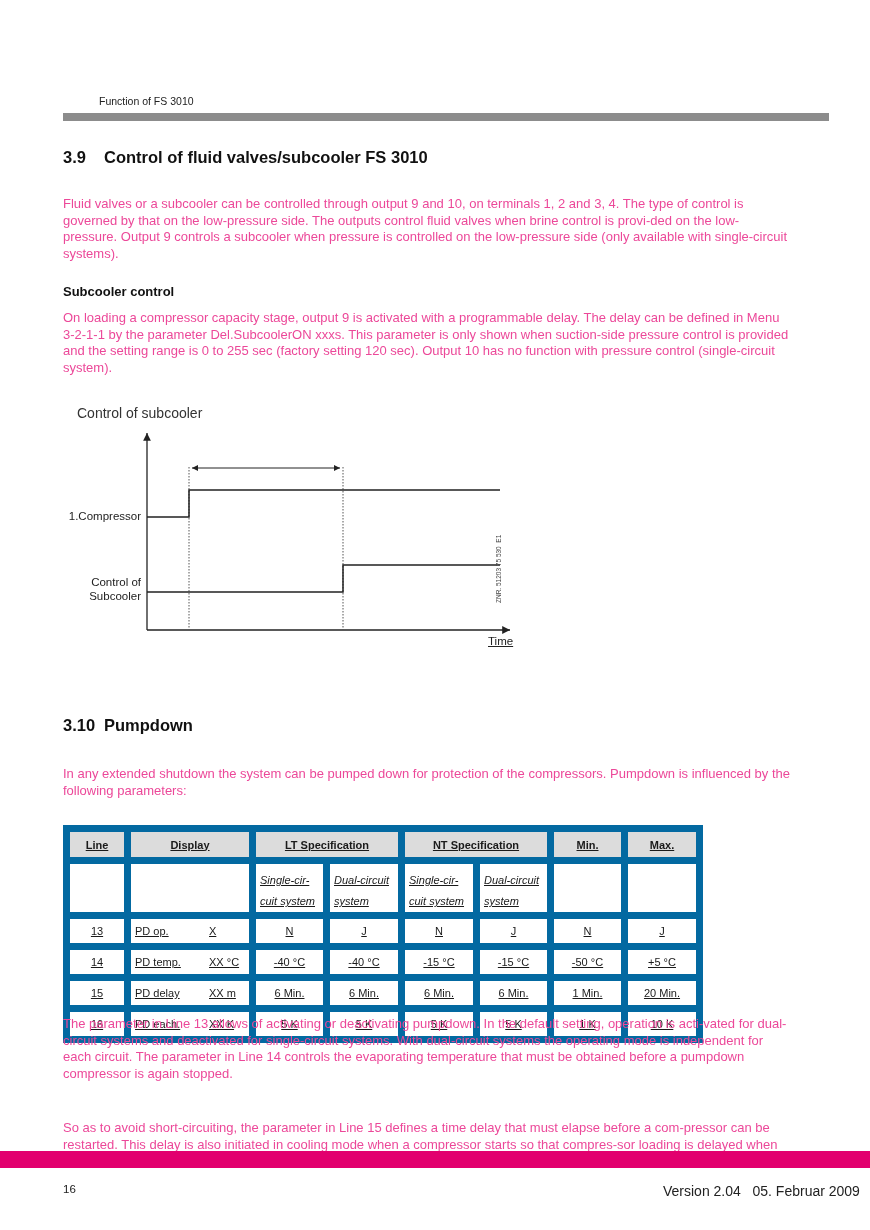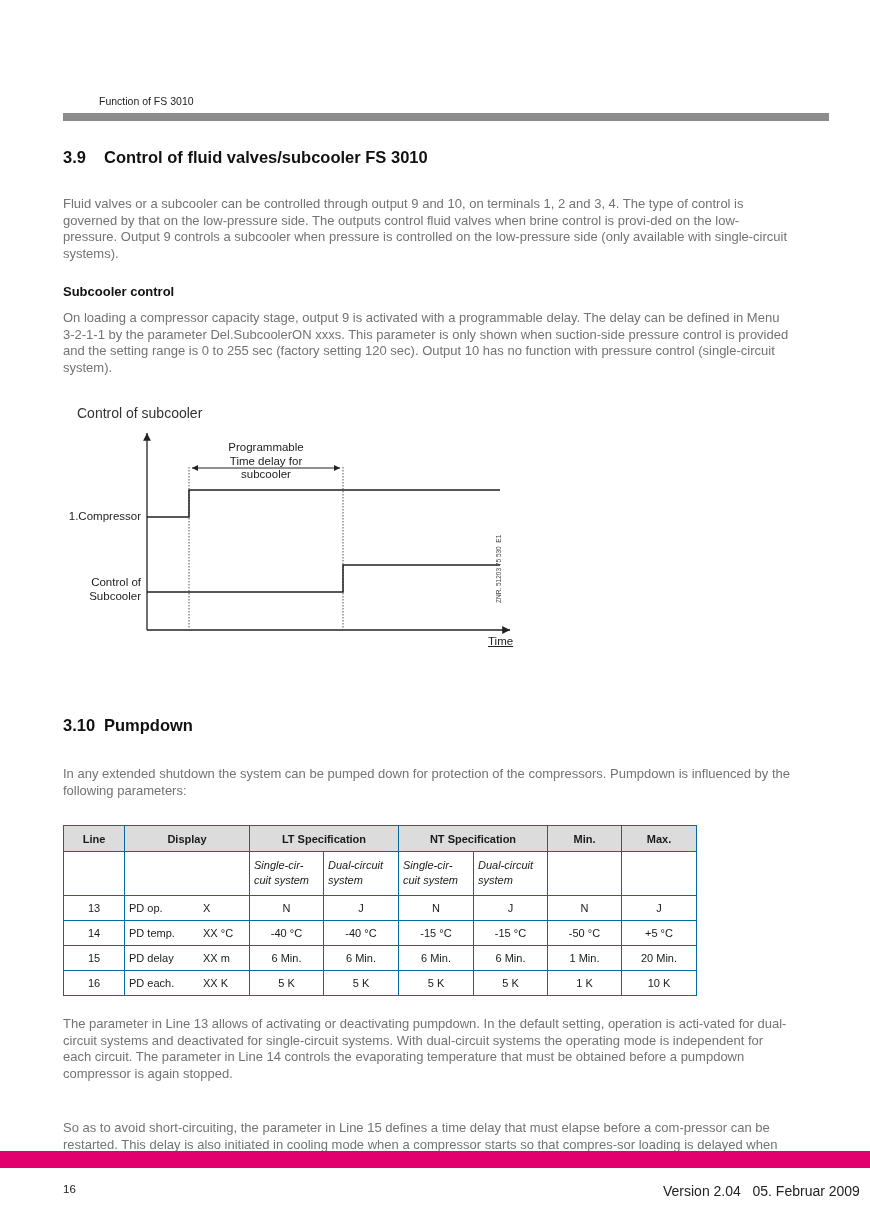--- a/index.html
+++ b/index.html
@@ -3,30 +3,30 @@
   <meta charset="utf-8">
   <style>
     html, body { margin: 0; padding: 0; background: #ffffff; }
     body { width: 870px; height: 1230px; position: relative; overflow: hidden;
            font-family: "Liberation Sans", sans-serif; color: #1a1a1a; }
     .abs { position: absolute; }
     .running-head { left: 63px; top: 95px; font-size: 10.5px; color: #222; padding-left: 36px; }
     .gray-bar { left: 63px; top: 113px; width: 766px; height: 8px; background: #8c8c8c; }
     .h2 { font-weight: bold; font-size: 16.5px; color: #111; white-space: nowrap; }
     .h2 .num { display: inline-block; }
-    .p { left: 63px; width: 730px; font-size: 13px; line-height: 16.5px; color: #737373; }
+    .p { left: 63px; width: 730px; font-size: 13px; line-height: 16.5px; color: #ec4899; }
     .h3 { left: 63px; font-weight: bold; font-size: 13px; color: #111; }
     .chart { left: 55px; top: 395px; width: 500px; height: 265px; }
     table.params { position: absolute; left: 63px; top: 825px; border-collapse: collapse;
                    font-size: 11px; color: #1a1a1a; }
-    table.params td, table.params th { border: 1px solid #0369a1; padding: 0 4px; }
+    table.params td, table.params th { border: 7px solid #0369a1; padding: 0 4px; text-decoration: underline; }
     table.params th { background: #dcdcdc; font-weight: bold; height: 25px; text-align: center; font-size: 11px; }
     table.params td { height: 24px; text-align: center; }
     table.params tr.sub td { height: 37px; text-align: left; vertical-align: top; padding-top: 6px;
-                              font-style: italic; font-size: 11px; line-height: 15px; }
+                              font-style: italic; font-size: 11px; line-height: 21px; }
     table.params td.disp { text-align: left; }
     .disp-wrap { display: flex; }
     .disp-wrap .d1 { width: 74px; }
     .pink-bar { left: 0; top: 1151px; width: 870px; height: 17px; background: #e2006e; }
     .page-num { left: 63px; top: 1183px; font-size: 11.5px; color: #222; }
     .version { left: 663px; top: 1183px; font-size: 14px; color: #222; white-space: pre; }
   </style>
 </head>
 <body>
 
@@ -60,25 +60,20 @@
     <line x1="134" y1="72" x2="134" y2="235" stroke="#555" stroke-width="1" stroke-dasharray="1.5,1.5"></line>
     <line x1="288" y1="72" x2="288" y2="235" stroke="#555" stroke-width="1" stroke-dasharray="1.5,1.5"></line>
 
     <line x1="137" y1="73" x2="285" y2="73" stroke="#222" stroke-width="1" marker-start="url(#arrowStart)" marker-end="url(#arrowHead)"></line>
 
     <polyline points="92,122 134,122 134,95 445,95" fill="none" stroke="#222" stroke-width="1.5"></polyline>
 
     <polyline points="92,197 288,197 288,170 445,170" fill="none" stroke="#222" stroke-width="1.5"></polyline>
   </svg>
   <div class="abs" style="left:22px; top:10px; font-size:14px; color:#333;">Control of subcooler</div>
-  <div class="abs" style="left:115px; top:46px; width:192px; text-align:center; font-size:11.5px; line-height:13.5px; color:#222;">
-    <div>Programmable</div>
-    <div>Time delay for</div>
-    <div>subcooler</div>
-  </div>
   <div class="abs" style="left:0; top:115px; width:86px; text-align:right; font-size:11.5px; color:#222;">1.Compressor</div>
   <div class="abs" style="left:0; top:180px; width:86px; text-align:right; font-size:11.5px; line-height:14px; color:#222;">
     <div>Control of</div>
     <div>Subcooler</div>
   </div>
   <div class="abs" style="left:433px; top:240px; font-size:11.5px; color:#222;text-decoration:underline;">Time</div>
   <div class="abs" style="left:440px; top:208px; width:80px; font-size:6.5px; color:#444; transform:rotate(-90deg); transform-origin:left top; white-space:pre;">ZNR. 51203 75 530  E1</div>
 </div>
 
 <div class="abs h2" style="left:63px; top:716px;">

